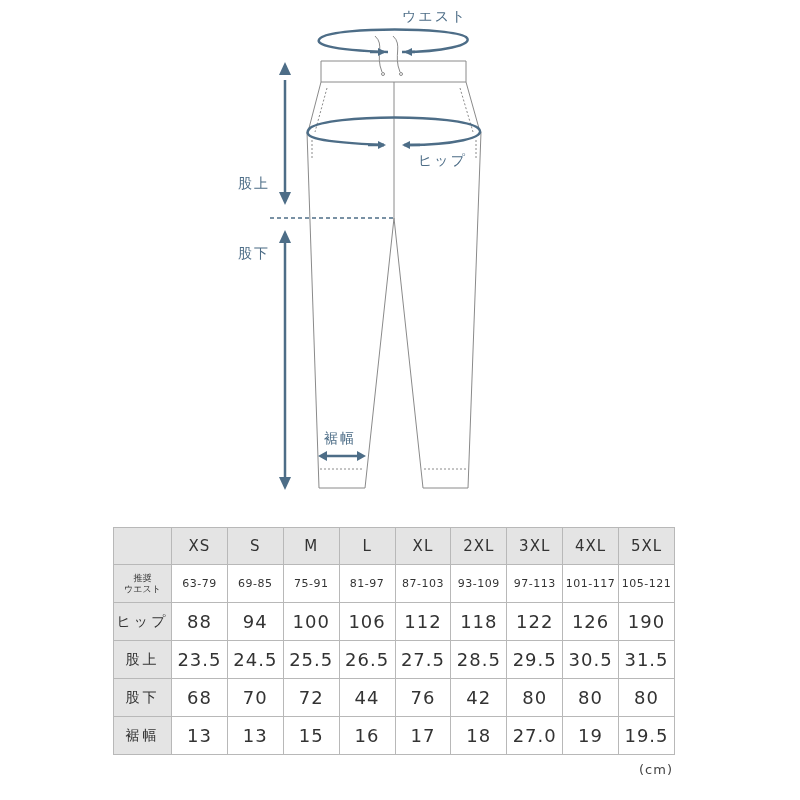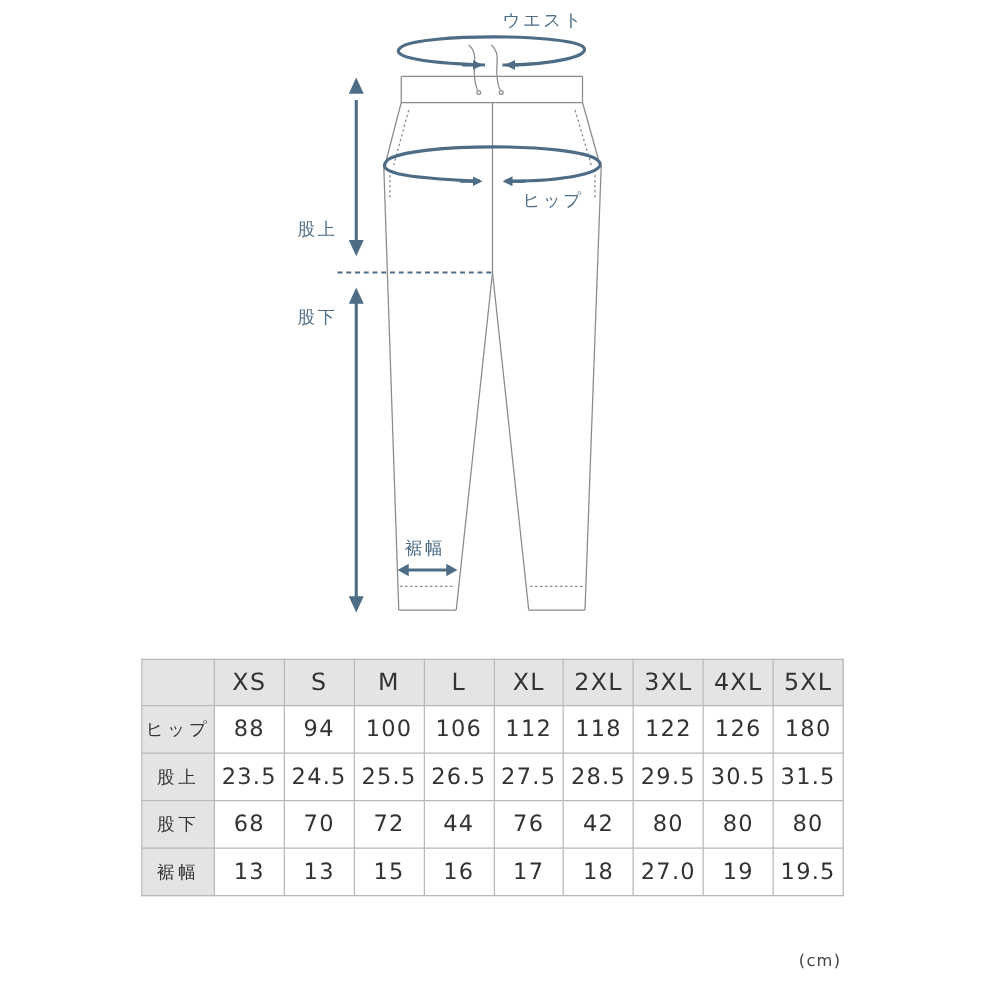--- a/index.html
+++ b/index.html
@@ -1,21 +1,21 @@
 <!DOCTYPE html>
 <html><head>
 <meta charset="utf-8">
 <style>
   html, body { margin:0; padding:0; background:#ffffff; }
   body { width:800px; height:800px; position:relative; overflow:hidden; font-family:"DejaVu Sans", sans-serif; color:#333; }
   #diagram { position:absolute; left:0; top:0; width:800px; height:510px; }
   .dlabel { position:absolute; color:#4d6d87; font-size:14px; letter-spacing:2px; white-space:nowrap; }
   #size-table { position:absolute; left:113px; top:527px; border-collapse:collapse; table-layout:fixed; width:562px; }
   #size-table td, #size-table th { border:1px solid #b8b8b8; text-align:center; padding:0; color:#333; font-weight:normal; }
-  #size-table th.size { background:#e4e4e4; font-size:19px; letter-spacing:1px; height:36px; }
+  #size-table th.size { background:#e4e4e4; font-size:15px; letter-spacing:1px; height:36px; }
   #size-table th.corner { background:#e4e4e4; width:57px; }
   #size-table td.rowlabel { background:#e4e4e4; font-size:14px; letter-spacing:3px; }
   #size-table td.val { font-size:18px; letter-spacing:1px; height:37px; }
   #size-table td.small { font-size:11px; letter-spacing:0.5px; }
   #size-table td.tiny-label { font-size:9px; line-height:11px; letter-spacing:0; }
   #unit { position:absolute; right:127px; top:762px; font-size:13px; color:#444; letter-spacing:1px; }
 </style>
 </head>
 <body>
 
@@ -100,30 +100,42 @@
     <th class="size">S</th>
     <th class="size">M</th>
     <th class="size">L</th>
     <th class="size">XL</th>
     <th class="size">2XL</th>
     <th class="size">3XL</th>
     <th class="size">4XL</th>
     <th class="size">5XL</th>
   </tr>
   <tr>
+    <td class="rowlabel tiny-label"><span>推奨</span><br><span>ウエスト</span></td>
+    <td class="val small">63-79</td>
+    <td class="val small">69-85</td>
+    <td class="val small">75-91</td>
+    <td class="val small">81-97</td>
+    <td class="val small">87-103</td>
+    <td class="val small">93-109</td>
+    <td class="val small">97-113</td>
+    <td class="val small">101-117</td>
+    <td class="val small">105-121</td>
+  </tr>
+  <tr>
     <td class="rowlabel">ヒップ</td>
     <td class="val">88</td>
     <td class="val">94</td>
     <td class="val">100</td>
     <td class="val">106</td>
     <td class="val">112</td>
     <td class="val">118</td>
     <td class="val">122</td>
     <td class="val">126</td>
-    <td class="val">180</td>
+    <td class="val">190</td>
   </tr>
   <tr>
     <td class="rowlabel">股上</td>
     <td class="val">23.5</td>
     <td class="val">24.5</td>
     <td class="val">25.5</td>
     <td class="val">26.5</td>
     <td class="val">27.5</td>
     <td class="val">28.5</td>
     <td class="val">29.5</td>

